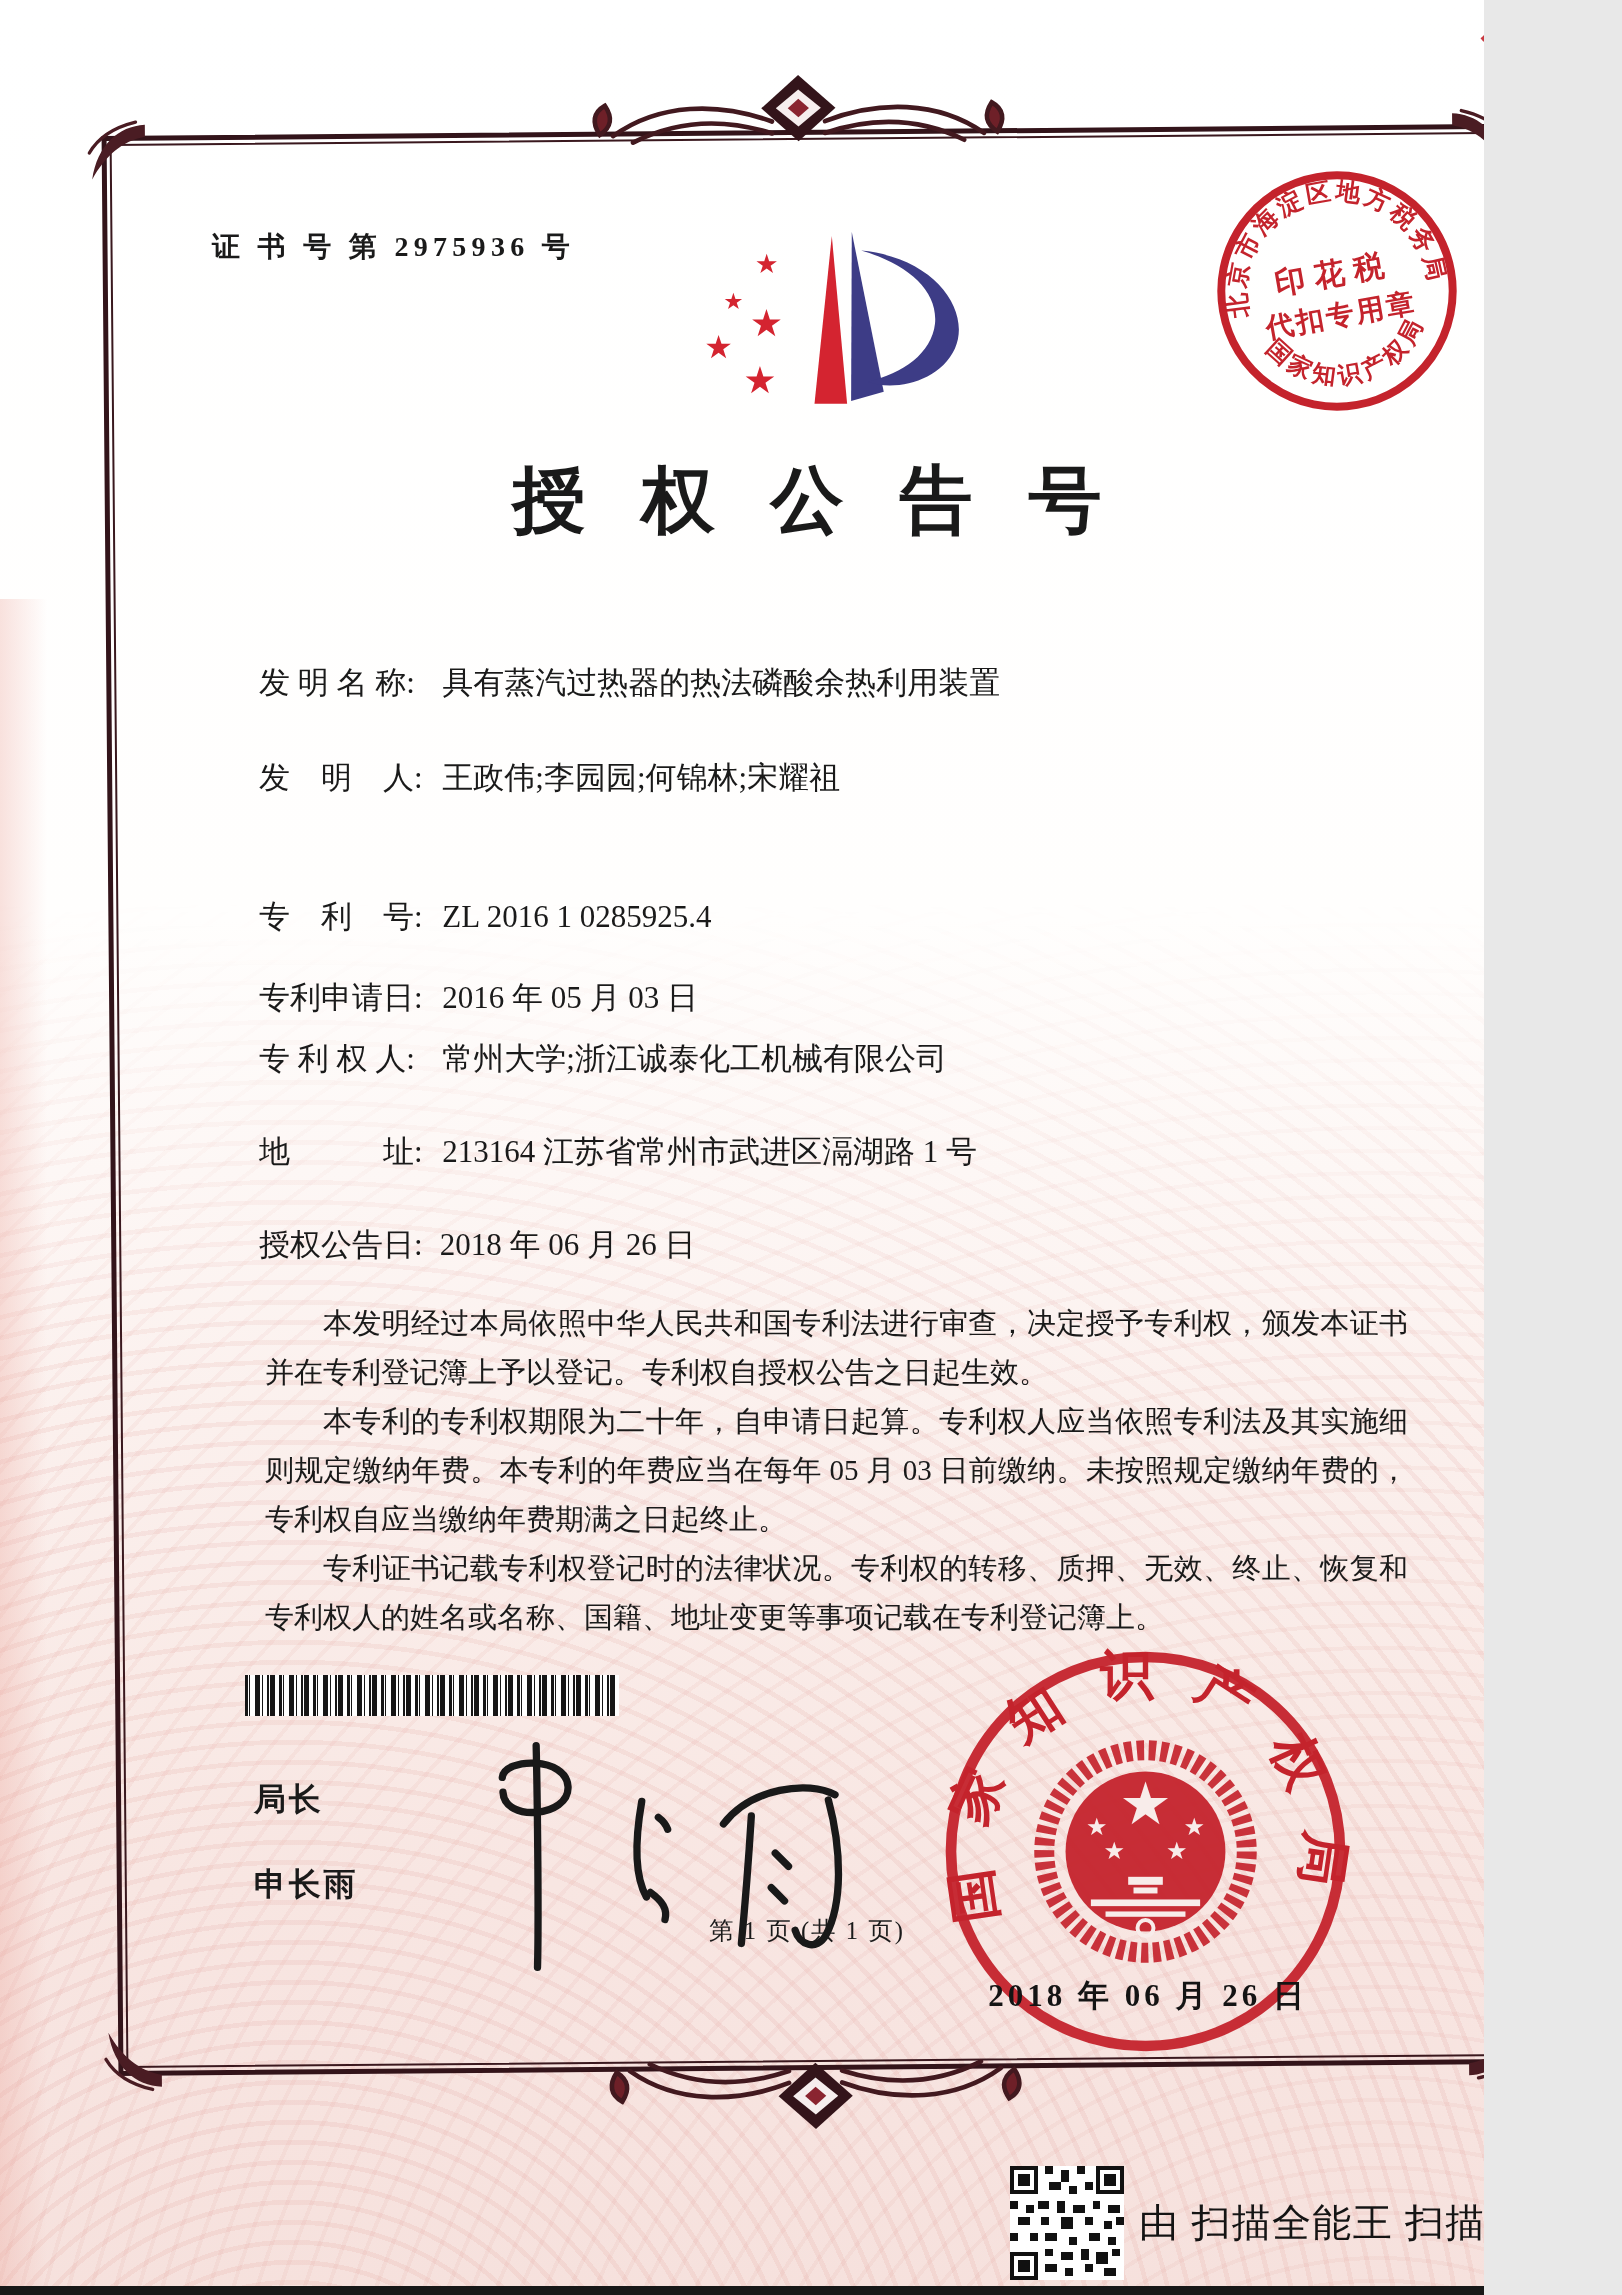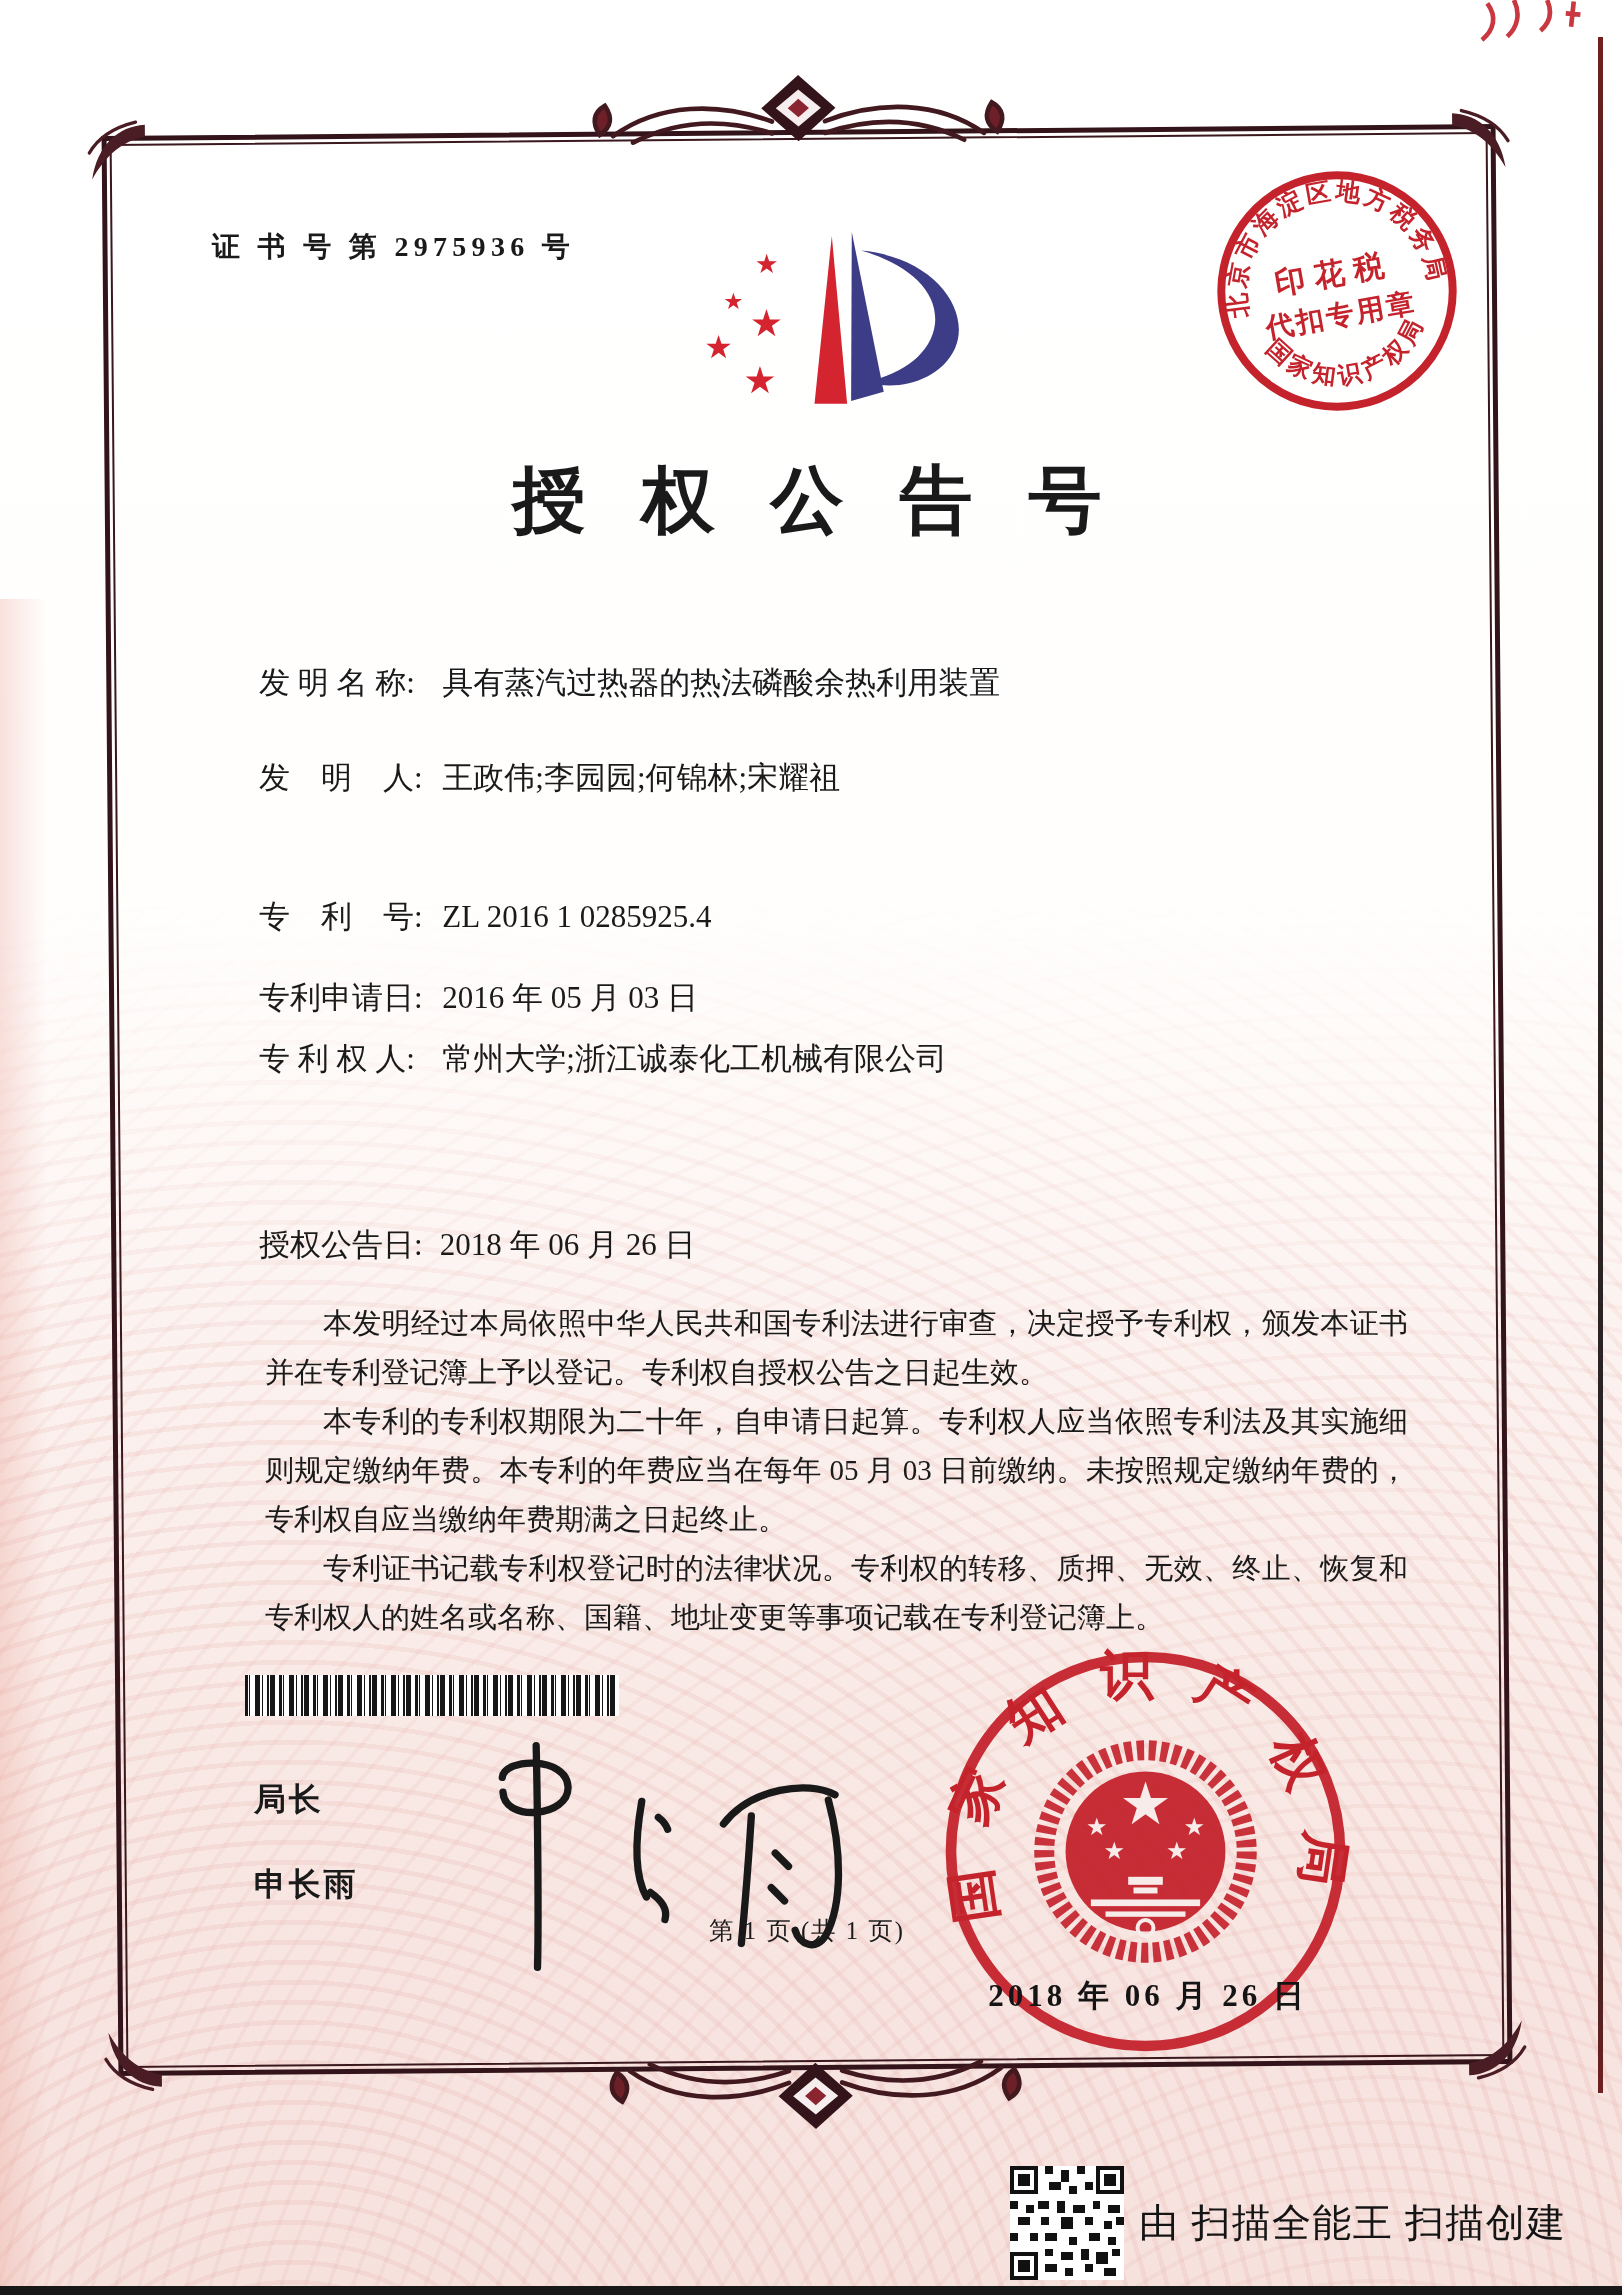--- a/index.html
+++ b/index.html
@@ -1,19 +1,19 @@
 <!DOCTYPE html>
 <html style="font-size:10.6px"><head>
 <meta charset="utf-8">
 <style>
   html,body{margin:0;padding:0;background:#e8e8e8;}
   #page{
-    position:relative; width:1622px; height:2295px; overflow:hidden;
+    position:relative; width:1451px; height:2295px; overflow:hidden;
     background:linear-gradient(180deg,#ffffff 0%,#fffefd 40%,#fbf0ed 62%,#f8e6e2 82%,#f6e1dd 100%);
-    font-family:"Liberation Serif","DejaVu Serif",serif; color:#1a1a1a;
+    font-family:"Liberation Serif","DejaVu Serif",serif; color:#1a1a1a;padding-left:33px;
   }
   .abs{position:absolute;}
   
   #waves{
     left:0; top:898px; width:1622px; height:1397px;
     background:
       repeating-radial-gradient(circle at 18% 115%, rgba(214,120,112,0.10) 0 4.7px, rgba(214,120,112,0) 4.7px 20px),
       repeating-radial-gradient(circle at 85% 125%, rgba(214,120,112,0.07) 0 4px, rgba(214,120,112,0) 4px 22.6px);
     -webkit-mask-image:linear-gradient(180deg,transparent 0,black 35%);
     mask-image:linear-gradient(180deg,transparent 0,black 35%);
@@ -162,20 +162,23 @@
   </div>
   <div class="field-row" style="top:852px;margin-top:44px;">
     <span class="field-label">专　利　号:</span><span class="field-value">ZL 2016 1 0285925.4</span>
   </div>
   <div class="field-row" style="top:945px;margin-top:32px;">
     <span class="field-label">专利申请日:</span><span class="field-value">2016 年 05 月 03 日</span>
   </div>
   <div class="field-row" style="top:1038px;">
     <span class="field-label">专 利 权 人:</span><span class="field-value">常州大学;浙江诚泰化工机械有限公司</span>
   </div>
+  <div class="field-row" style="top:1131px;">
+    <span class="field-label">地　　　址:</span><span class="field-value">213164 江苏省常州市武进区滆湖路 1 号</span>
+  </div>
 
   <div class="field-row" style="top:1224px;">
     <span>授权公告日:</span>
     <span class="field-value">2018 年 06 月 26 日</span>
   </div>
 
   <div id="body-text" class="abs">
     <p class="body-p">本发明经过本局依照中华人民共和国专利法进行审查，决定授予专利权，颁发本证书并在专利登记簿上予以登记。专利权自授权公告之日起生效。</p>
     <p class="body-p">本专利的专利权期限为二十年，自申请日起算。专利权人应当依照专利法及其实施细则规定缴纳年费。本专利的年费应当在每年 05 月 03 日前缴纳。未按照规定缴纳年费的，专利权自应当缴纳年费期满之日起终止。</p>
     <p class="body-p">专利证书记载专利权登记时的法律状况。专利权的转移、质押、无效、终止、恢复和专利权人的姓名或名称、国籍、地址变更等事项记载在专利登记簿上。</p>

